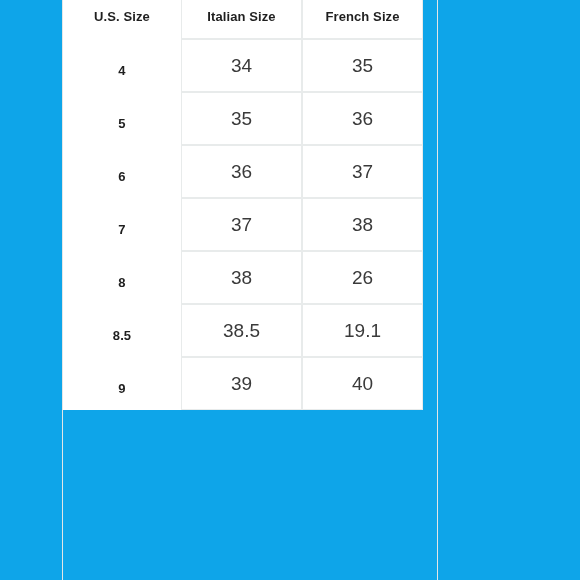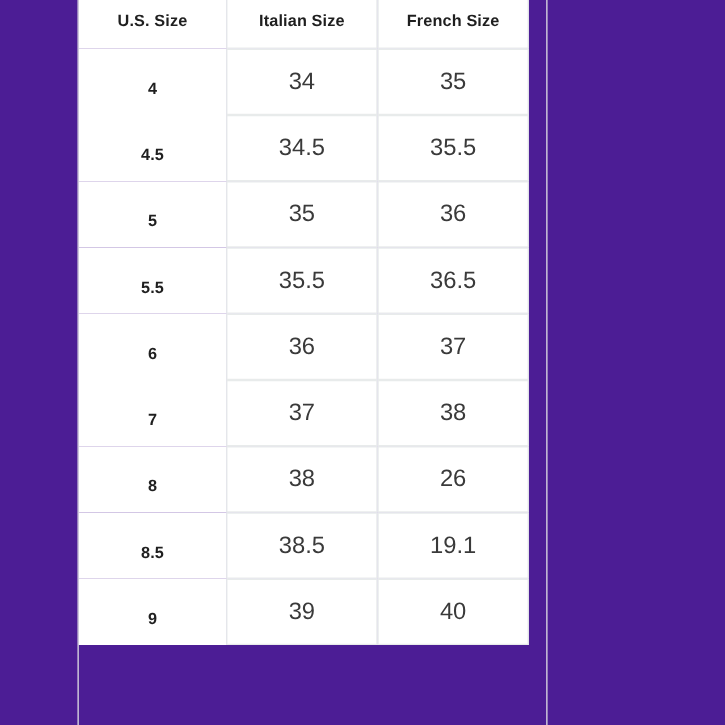--- a/index.html
+++ b/index.html
@@ -13,21 +13,21 @@
     overflow: hidden;
     font-family: "Liberation Sans", sans-serif;
     color: #262626;
     -webkit-font-smoothing: antialiased;
   }
 
   #page {
     position: relative;
     width: 580px;
     height: 580px;
-    background: #4c1d95;
+    background: #0ea5e9;
     overflow: hidden;
   }
 
   
   .rule {
     position: absolute;
     top: 0;
     bottom: 0;
     width: 1px;
     background: #e3e6e6;
@@ -110,33 +110,23 @@
         <th class="cell-metric">French Size</th>
       </tr>
     </thead>
     <tbody id="table-body">
         <tr>
           <td class="cell-us">4</td>
           <td class="cell-metric">34</td>
           <td class="cell-metric">35</td>
         </tr>
         <tr>
-          <td class="cell-us">4.5</td>
-          <td class="cell-metric">34.5</td>
-          <td class="cell-metric">35.5</td>
-        </tr>
-        <tr>
           <td class="cell-us">5</td>
           <td class="cell-metric">35</td>
           <td class="cell-metric">36</td>
-        </tr>
-        <tr>
-          <td class="cell-us">5.5</td>
-          <td class="cell-metric">35.5</td>
-          <td class="cell-metric">36.5</td>
         </tr>
         <tr>
           <td class="cell-us">6</td>
           <td class="cell-metric">36</td>
           <td class="cell-metric">37</td>
         </tr>
         <tr>
           <td class="cell-us">7</td>
           <td class="cell-metric">37</td>
           <td class="cell-metric">38</td>

